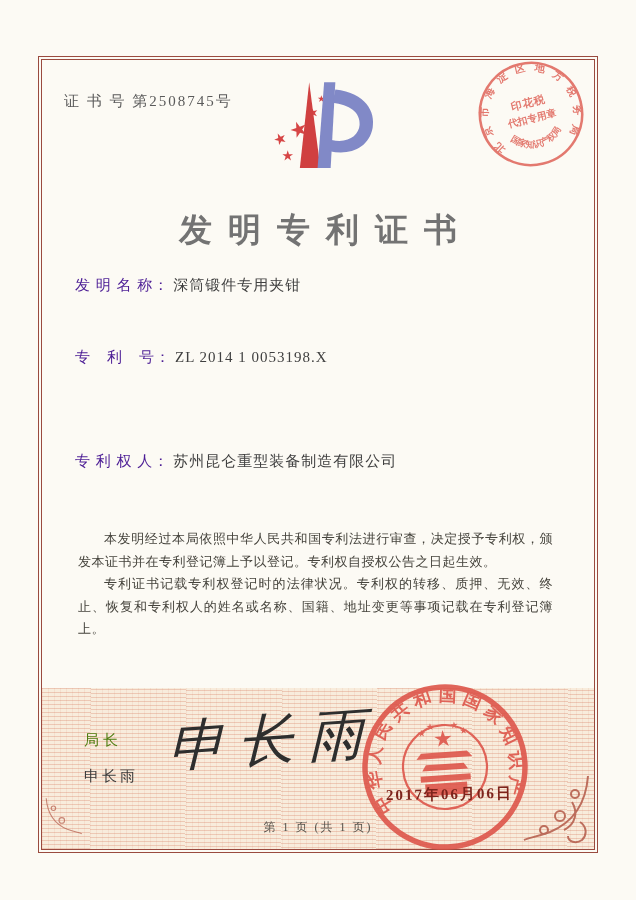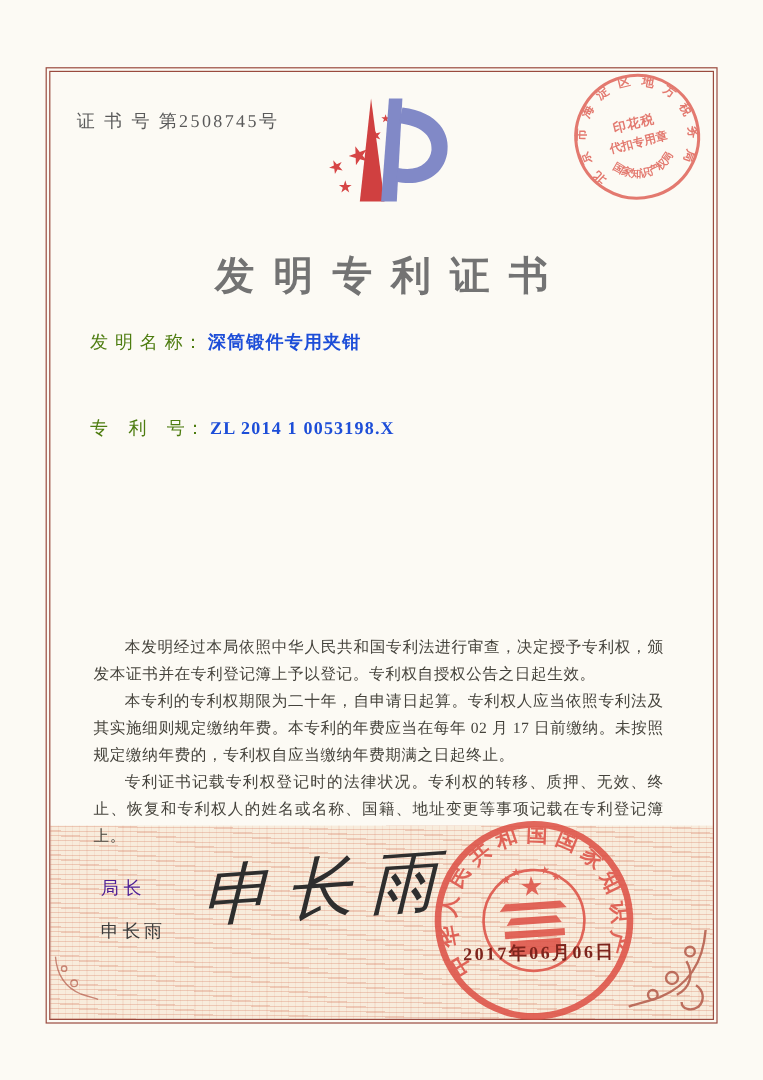--- a/index.html
+++ b/index.html
@@ -27,29 +27,29 @@
     font-size:15px;letter-spacing:2px;color:#5a5a5a;
   }
   .logo{position:absolute;left:256px;top:74px;z-index:4;}
   .title{
     position:absolute;left:0;top:184px;width:100%;text-align:center;z-index:4;
     font-size:33px;font-weight:700;letter-spacing:16px;text-indent:16px;color:#737373;margin-top:24px;
   }
   .field{
     position:absolute;left:75px;z-index:4;font-size:15px;white-space:nowrap;
   }
-  .field .lbl{color:#4d7c0f;letter-spacing:1px;}
-  .field .val{color:#1d4ed8;letter-spacing:1px;margin-left:4px;font-weight:bold;}
+  .field .lbl{color:#4c1d95;letter-spacing:1px;}
+  .field .val{color:#404040;letter-spacing:1px;margin-left:4px;}
   .f0{top:276px}.f1{top:320px}.f2{top:348px}.f3{top:408px}.f4{top:452px}.f5{top:496px}
   .body-text{
     position:absolute;left:78px;right:83px;top:528px;z-index:4;
     font-size:13px;line-height:22.5px;text-align:justify;color:#45433c;letter-spacing:0.5px;
   }
   .body-text p{margin:0;text-indent:2em;}
-  .sig-title{position:absolute;left:84px;top:731px;z-index:5;font-size:15px;letter-spacing:4px;color:#4c1d95;}
+  .sig-title{position:absolute;left:84px;top:731px;z-index:5;font-size:15px;letter-spacing:4px;color:#4d7c0f;}
   .sig-name{position:absolute;left:84px;top:767px;z-index:5;font-size:15px;letter-spacing:3px;color:#3b3b3b;}
   .autograph{
     position:absolute;left:168px;top:703px;z-index:5;
     font-size:56px;letter-spacing:14px;color:#2e2e2e;
     font-style:italic;transform:rotate(-4deg) skewX(-4deg);
   }
   .office-seal{position:absolute;left:360px;top:682px;width:170px;height:170px;z-index:5;opacity:.88;transform:rotate(-4deg);}
   .seal-date{
     position:absolute;left:386px;top:785px;z-index:6;
     font-size:15px;font-weight:bold;letter-spacing:2px;color:#7d241c;transform:rotate(-1deg);
@@ -109,24 +109,26 @@
   </div>
 
   <div class="title">发明专利证书</div>
 
   <div class="field f0">
     <span class="lbl">发 明 名 称：</span><span class="val">深筒锻件专用夹钳</span>
   </div>
   <div class="field f2">
     <span class="lbl">专　利　号：</span><span class="val">ZL 2014 1 0053198.X</span>
   </div>
+  <div class="field f4">
+    <span class="lbl">专 利 权 人：</span><span class="val">苏州昆仑重型装备制造有限公司</span>
+  </div>
 
   <div class="body-text">
     <p>本发明经过本局依照中华人民共和国专利法进行审查，决定授予专利权，颁发本证书并在专利登记簿上予以登记。专利权自授权公告之日起生效。</p>
-    <p>本专利的专利权期限为二十年，自申请日起算。专利权人应当依照专利法及其实施细则规定缴纳年费。本专利的年费应当在每年 02 月 17 日前缴纳。未按照规定缴纳年费的，专利权自应当缴纳年费期满之日起终止。</p>
     <p>专利证书记载专利权登记时的法律状况。专利权的转移、质押、无效、终止、恢复和专利权人的姓名或名称、国籍、地址变更等事项记载在专利登记簿上。</p>
   </div>
 
   <div class="sig-title">局长</div>
   <div class="sig-name">申长雨</div>
   <div class="autograph">申长雨</div>
 
   <div class="office-seal">
     <svg width="170" height="170" viewBox="0 0 170 170">
       <defs>
@@ -168,13 +170,14 @@
   <div class="flourish-bl">
     <svg width="40" height="56" viewBox="0 0 72 72">
       <g stroke="#b35a49" fill="none" stroke-width="2">
         <path d="M68,4 C66,30 54,50 30,60 C16,65 8,66 4,68"></path>
         <circle cx="40" cy="44" r="5"></circle>
         <circle cx="55" cy="22" r="4"></circle>
       </g>
     </svg>
   </div>
 
+  <div class="footer">第 1 页 (共 1 页)</div>
 </div>
 
 </body></html>

